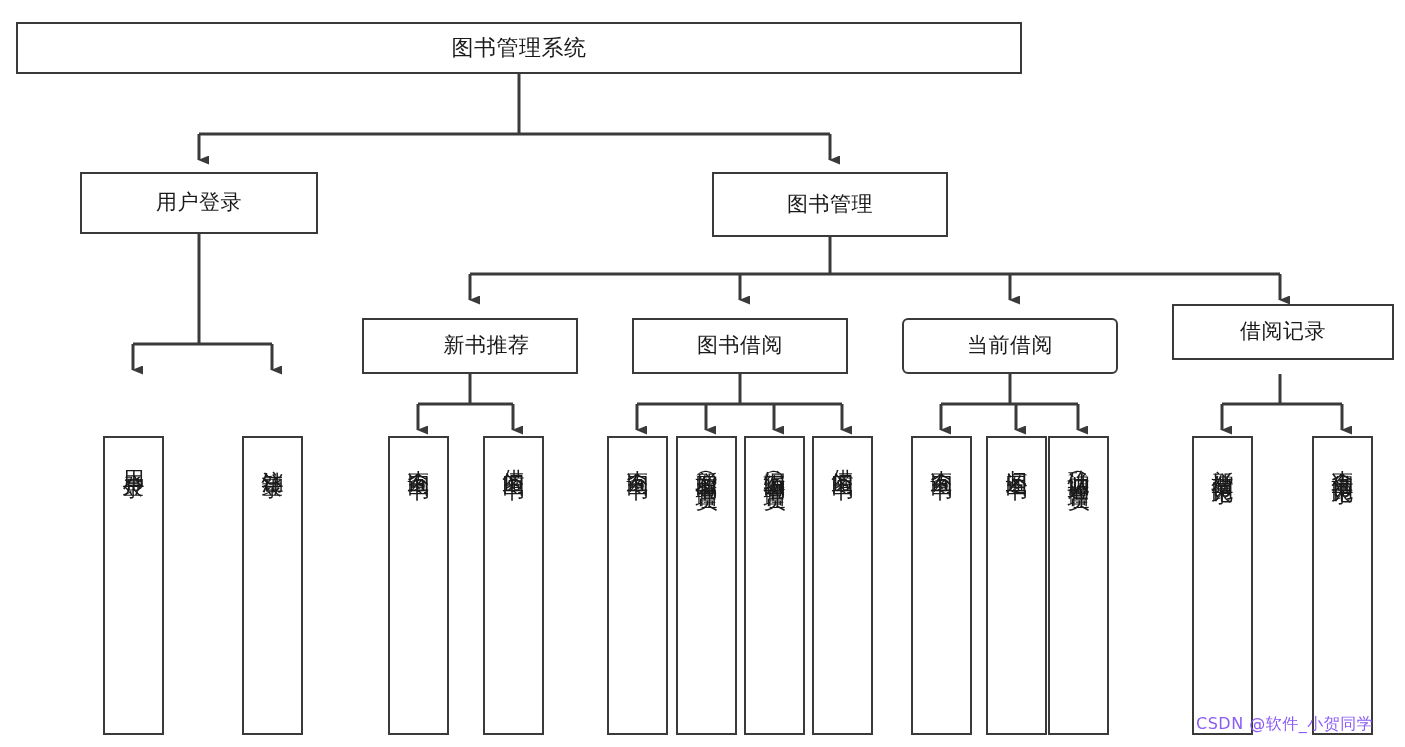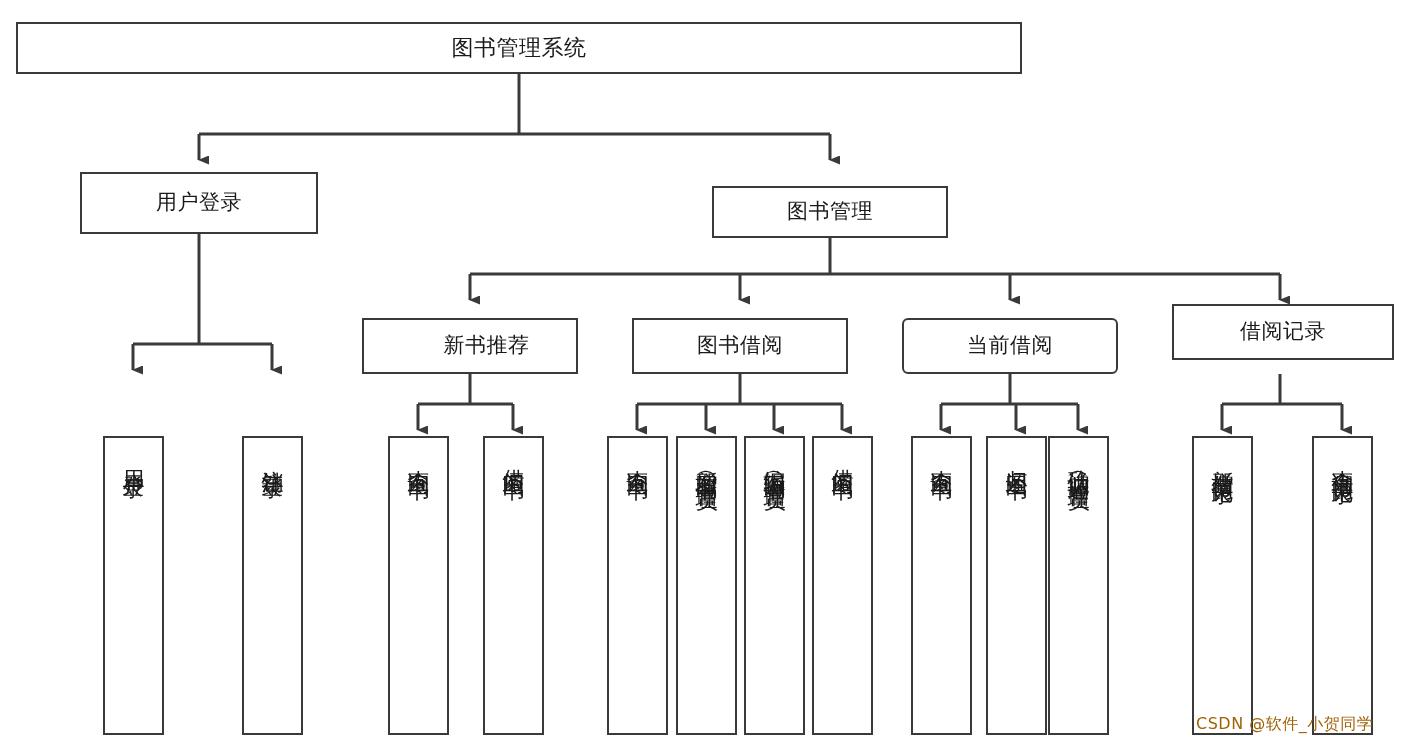--- a/index.html
+++ b/index.html
@@ -57,21 +57,21 @@
     white-space: nowrap;
   }
   #root-title .node-label {
     font-size: 22px;
   }
   #watermark {
     position: absolute;
     left: 1196px;
     top: 714px;
     font-size: 16px;
-    color: #a16207;
+    color: #8b5cf6;
     white-space: nowrap;
     pointer-events: none;
     letter-spacing: 0.5px;
   }
 </style>
 </head>
 <body>
 
 <div id="diagram-root">
 
@@ -119,21 +119,21 @@
   </svg>
 
   <div class="node horizontal" id="root-title" style="left: 16px; top: 22px; width: 1006px; height: 52px;">
     <span class="node-label">图书管理系统</span>
   </div>
 
   <div id="node-layer">
       <div class="node horizontal" style="left: 80px; top: 172px; width: 238px; height: 62px;">
         <span class="node-label">用户登录</span>
       </div>
-      <div class="node horizontal" style="left: 712px; top: 186px; width: 236px; height: 52px;">
+      <div class="node horizontal" style="left: 712px; top: 172px; width: 236px; height: 65px;">
         <span class="node-label">图书管理</span>
       </div>
       <div class="node horizontal" style="left: 362px; top: 318px; width: 216px; height: 56px; padding-left: 33px;">
         <span class="node-label">新书推荐</span>
       </div>
       <div class="node horizontal" style="left: 632px; top: 318px; width: 216px; height: 56px; font-family: Liberation Serif, serif;">
         <span class="node-label">图书借阅</span>
       </div>
       <div class="node horizontal" style="left: 902px; top: 318px; width: 216px; height: 56px; border-radius: 6px;">
         <span class="node-label">当前借阅</span>

